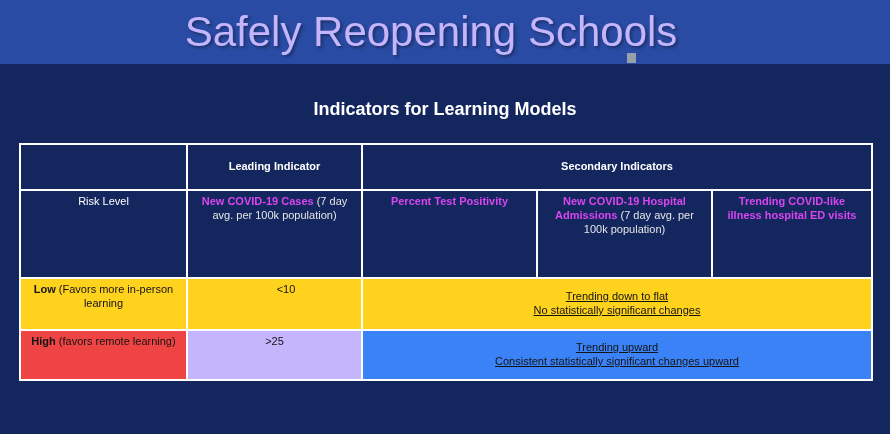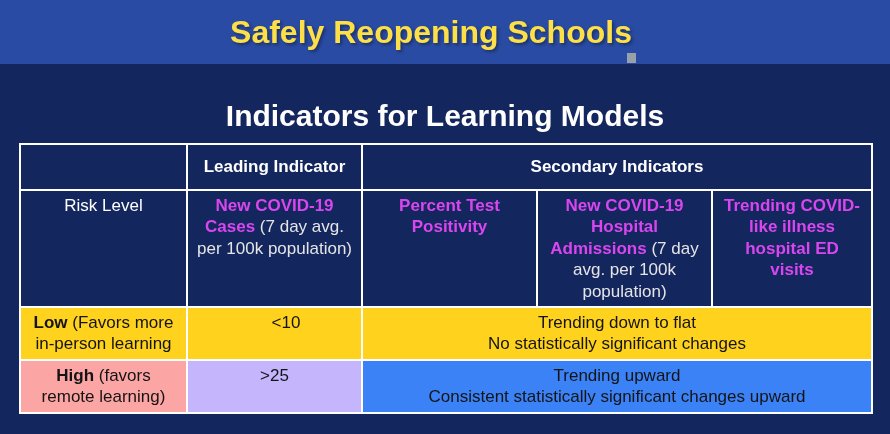--- a/index.html
+++ b/index.html
@@ -11,49 +11,49 @@
     font-family:"Liberation Sans", sans-serif;
   }
 
   
   .banner {
     position:absolute; top:0; left:0; width:890px; height:64px;
     background:#2A4BA3;
     display:flex; align-items:center; justify-content:center;
   }
   .banner-title {
-    color:#fde047;
-    font-size:32px;
-    font-weight:bold;
+    color:#c4b5fd;
+    font-size:42px;
+    font-weight:normal;
     text-shadow:2px 2px 3px rgba(10,20,40,0.45);
     transform:translateX(-14px);
     white-space:nowrap;
   }
   .gray-tick {
     position:absolute; left:627px; top:53px; width:9px; height:10px;
     background:#99A1A8;
   }
 
   
   .section-title {
     position:absolute; top:99px; left:0; width:890px;
     text-align:center;
-    color:#FFFFFF; font-size:30px; font-weight:bold;
+    color:#FFFFFF; font-size:18px; font-weight:bold;
   }
 
   
   table.indicators {
     position:absolute; left:19px; top:143px;
     width:852px;
     border-collapse:collapse;
     table-layout:fixed;
   }
   table.indicators td {
     border:2px solid #FFFFFF;
-    font-size:17px;
+    font-size:11px;
     line-height:1.26;
     padding:4px 9px;
     overflow:hidden;
   }
   td.corner-cell { border:none; background:transparent; }
 
   tr.group-header td {
     height:36px;
     background:#14265E;
     color:#FFFFFF; font-weight:bold;
@@ -64,21 +64,21 @@
     background:#14265E;
     color:#FFFFFF;
     vertical-align:top; text-align:center;
   }
   .indicator-title { color:#d946ef; font-weight:bold; }
   .indicator-note { color:#e5e5e5; font-weight:normal; }
 
   tr.risk-row td { color:#141414; vertical-align:top; }
   tr.risk-row .label-cell { text-align:center; }
   tr.risk-row .value-cell { text-align:center; }
-  tr.risk-row .trend-cell { text-align:center; vertical-align:middle; padding:2px 9px; }
+  tr.risk-row .trend-cell { text-align:center; vertical-align:middle; padding:2px 9px;text-decoration:underline; }
   tr.row-low td      { height:42px; }
   tr.row-moderate td { height:40px; }
   tr.row-high td     { height:40px; }
   .level-name { font-weight:bold; }
 </style>
 </head>
 <body>
 
 <div class="banner">
   <div class="banner-title">Safely Reopening Schools</div>
@@ -127,21 +127,21 @@
     </td>
     <td class="value-cell" style="background: rgb(255, 210, 30); padding-left: 32px;">&lt;10</td>
     <td class="trend-cell" colspan="3" style="background: rgb(255, 210, 30);">
       <div>Trending down to flat</div>
       <div>No statistically significant changes</div>
     </td>
   </tr>
 
 
   <tr class="risk-row row-high">
-    <td class="label-cell" style="background: #fca5a5;">
+    <td class="label-cell" style="background: #ef4444;">
       <span class="level-name">High</span><span> (favors remote learning)</span>
     </td>
     <td class="value-cell" style="background: #c4b5fd;">&gt;25</td>
     <td class="trend-cell" colspan="3" style="background: #3b82f6;">
       <div>Trending upward</div>
       <div>Consistent statistically significant changes upward</div>
     </td>
   </tr>
 </tbody>
   </table>

